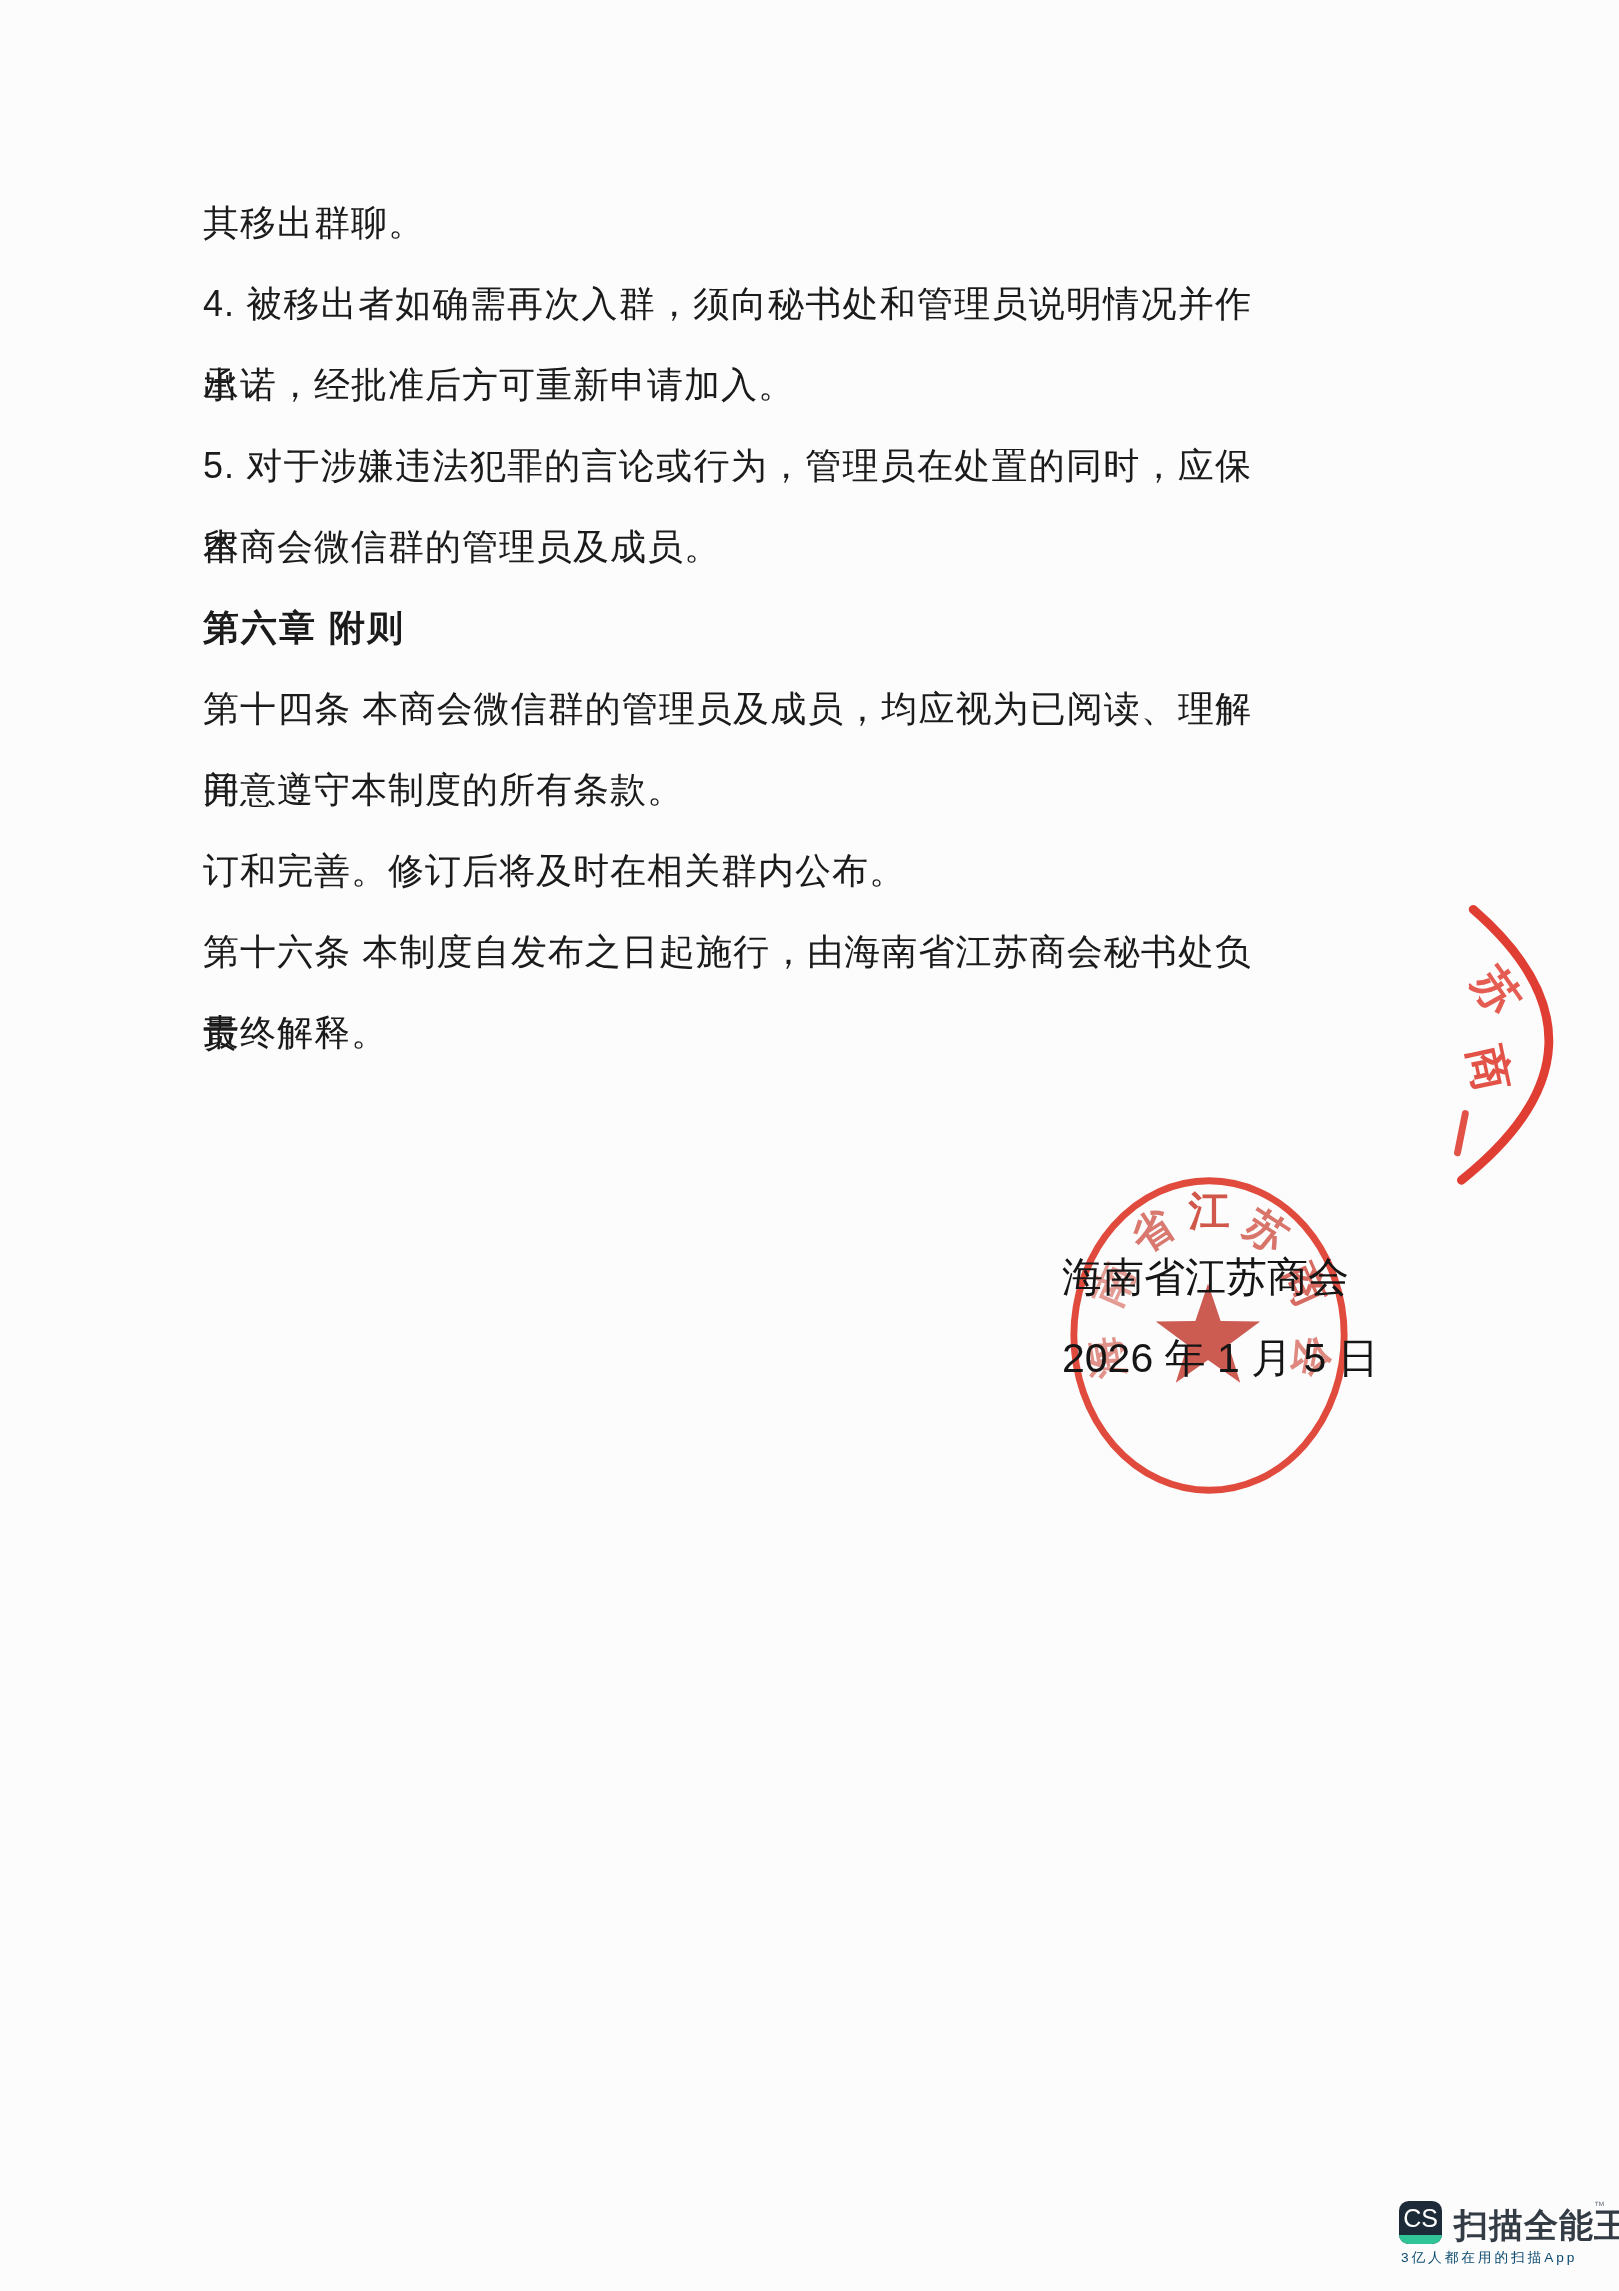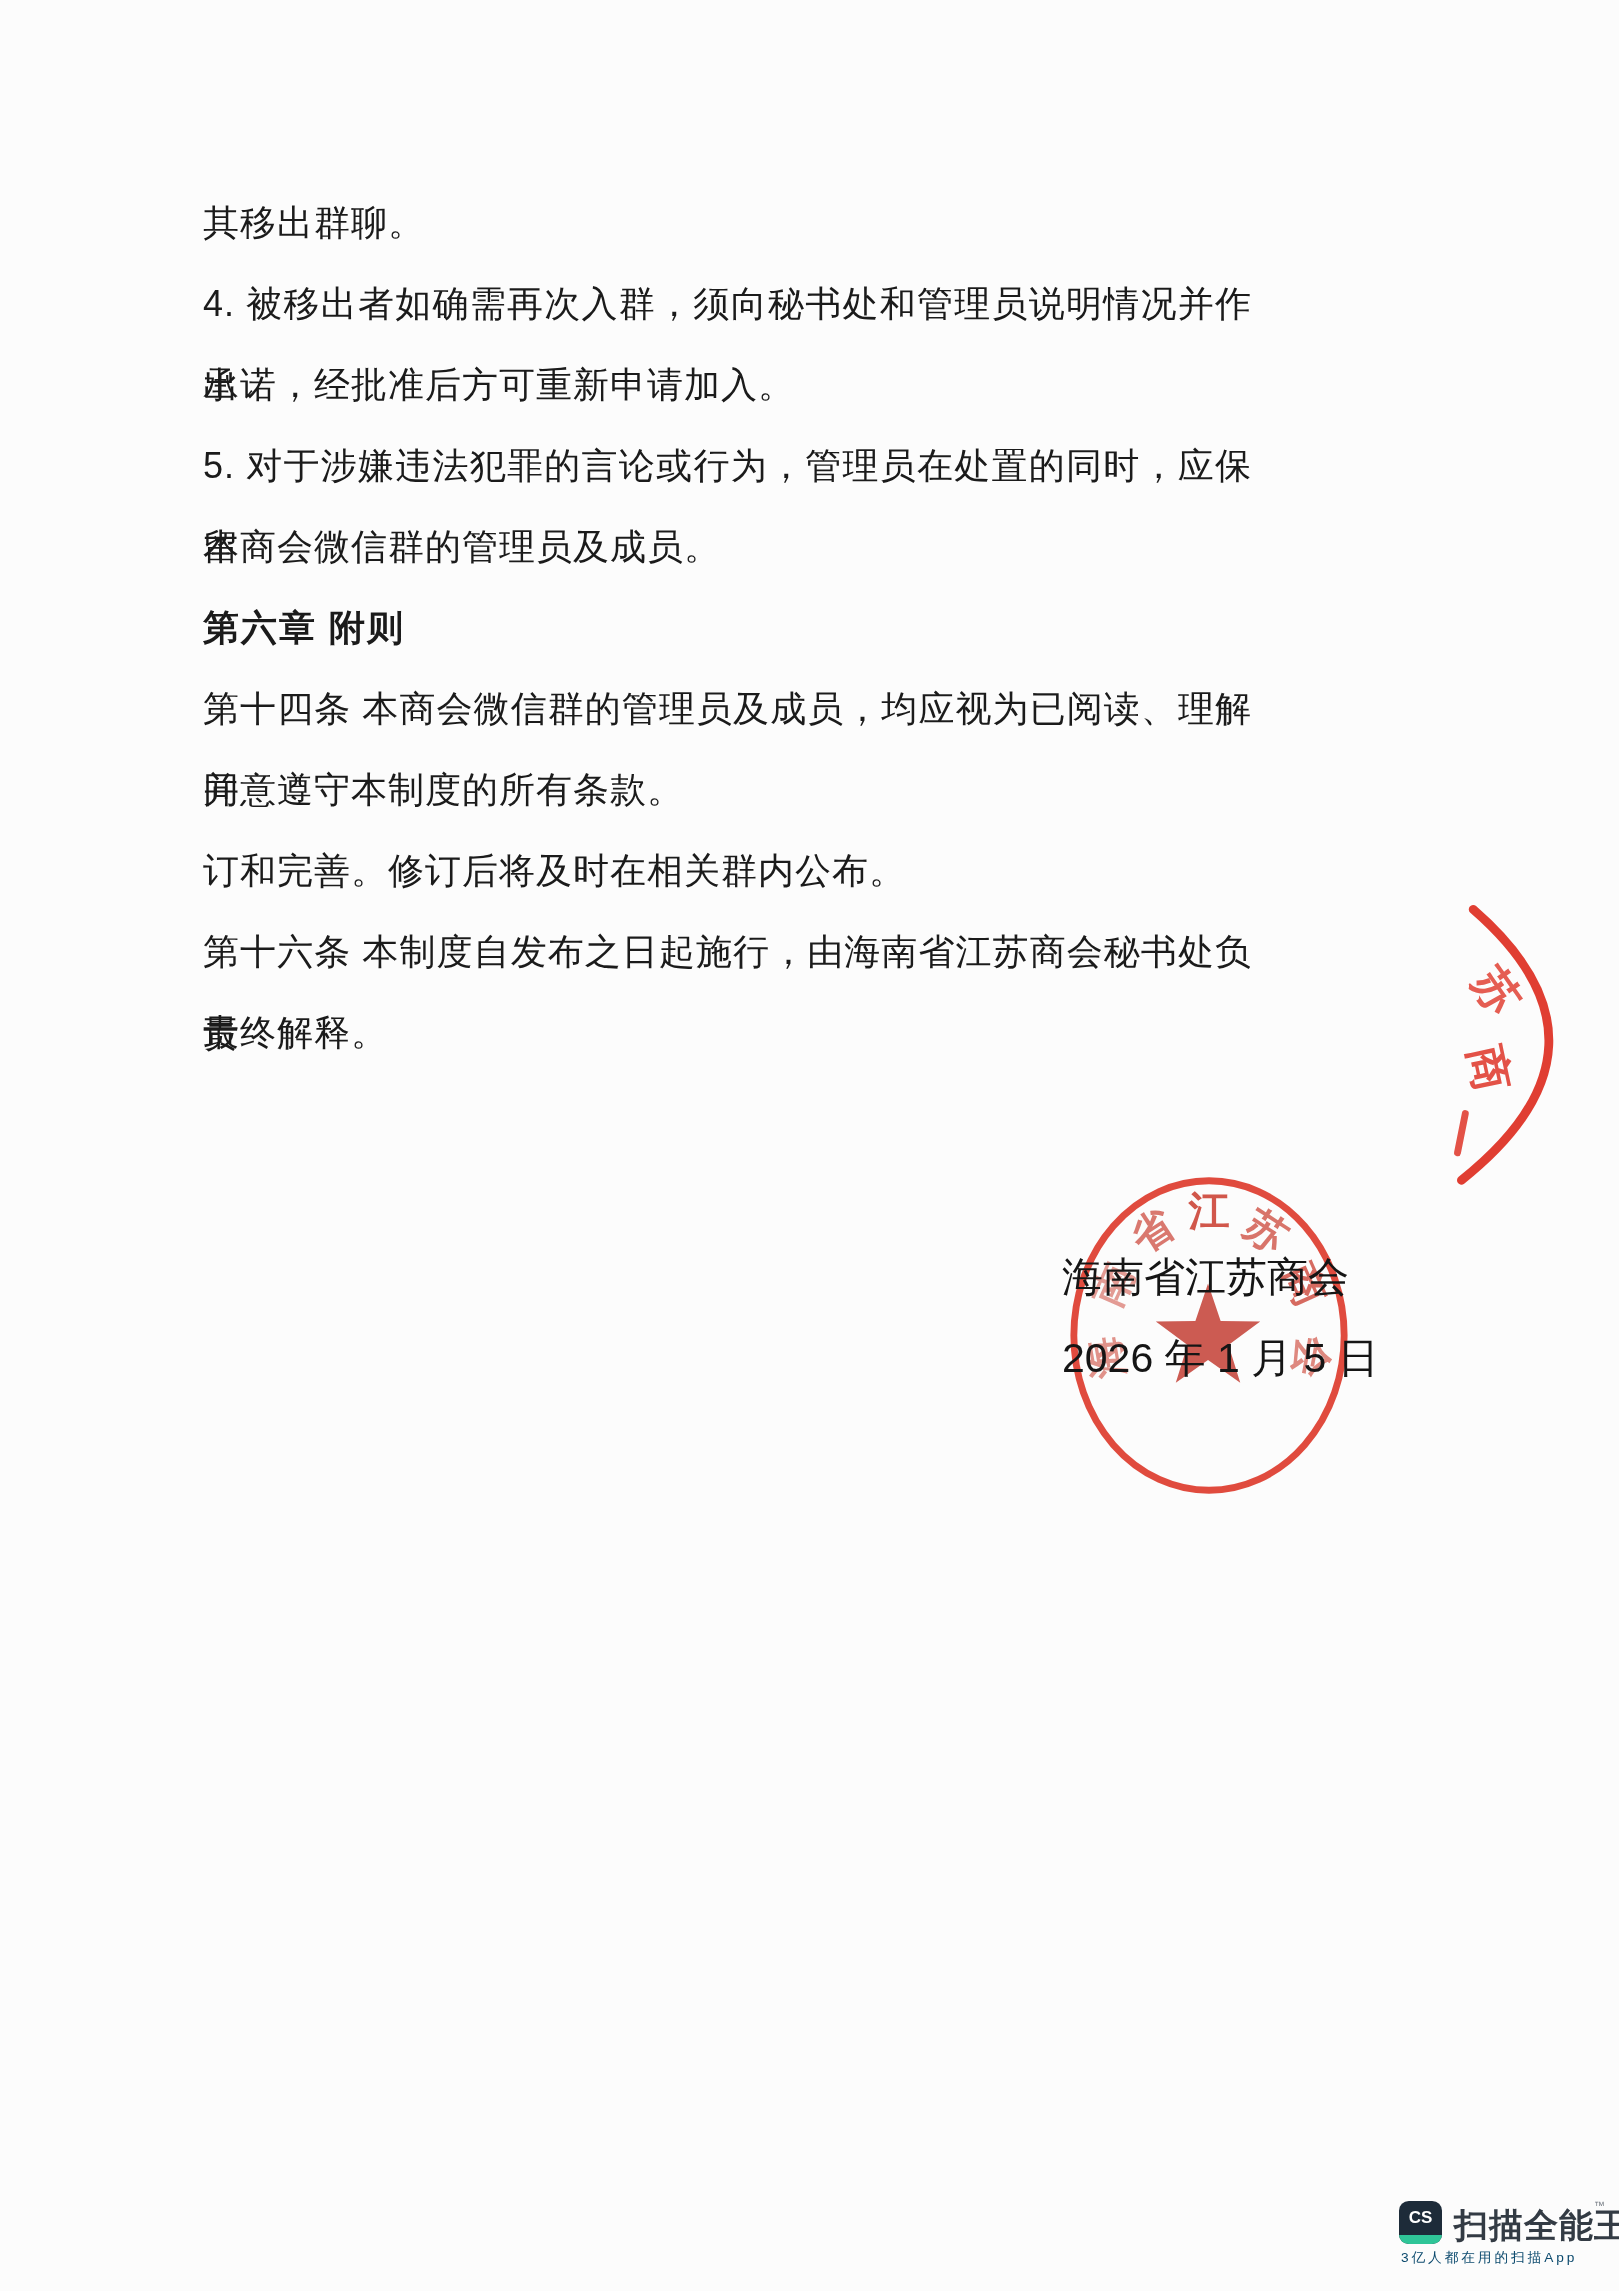--- a/index.html
+++ b/index.html
@@ -54,21 +54,21 @@
   .footer{
     position:absolute;left:1399px;top:2201px;width:221px;height:69px;
   }
   .cs-logo{
     position:absolute;left:0;top:0;width:43px;height:43px;
     border-radius:9.8px;overflow:hidden;
   }
   .cs-logo .logo-top{
     position:absolute;left:0;top:0;right:0;height:34px;
     display:flex;align-items:center;justify-content:center;
-    color:#ffffff;font-size:17px;font-weight:700;letter-spacing:0px;
+    color:#ffffff;font-size:25px;font-weight:400;letter-spacing:0px;
   }
   .cs-logo .logo-strip{
     position:absolute;left:0;bottom:0;right:0;height:8.8px;
   }
   .app-name{
     position:absolute;left:55px;top:2px;
     font-size:34px;font-weight:700;color:#333b44;
     letter-spacing:1px;white-space:nowrap;
   }
   .tm{

